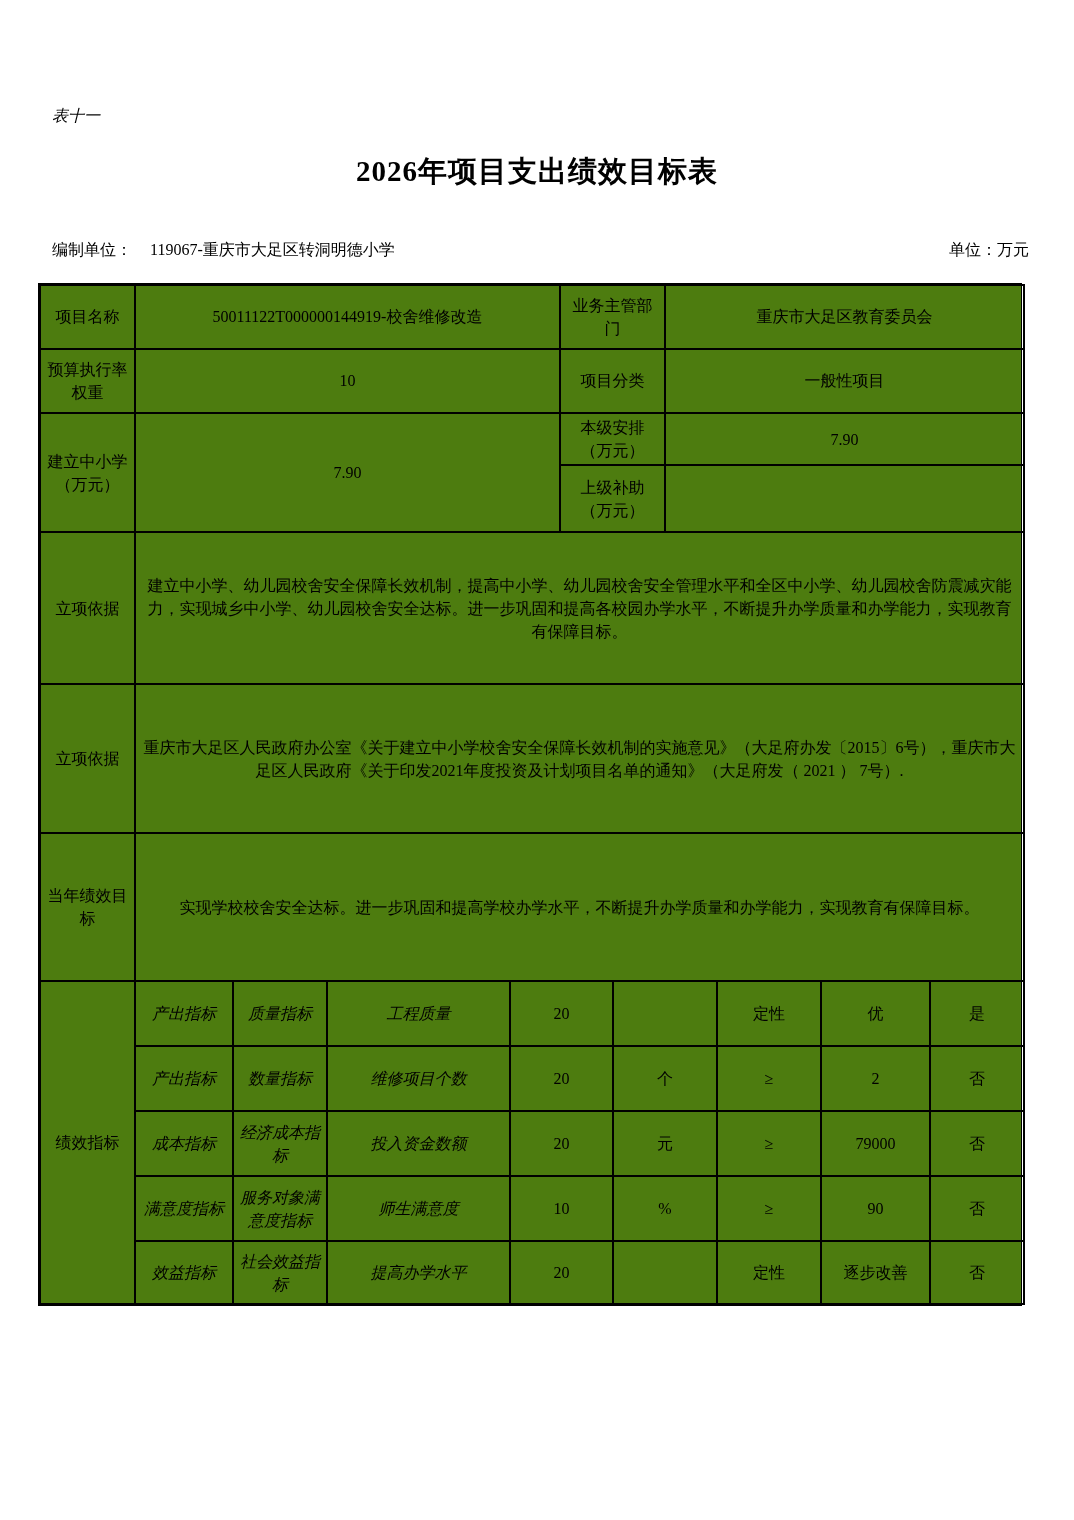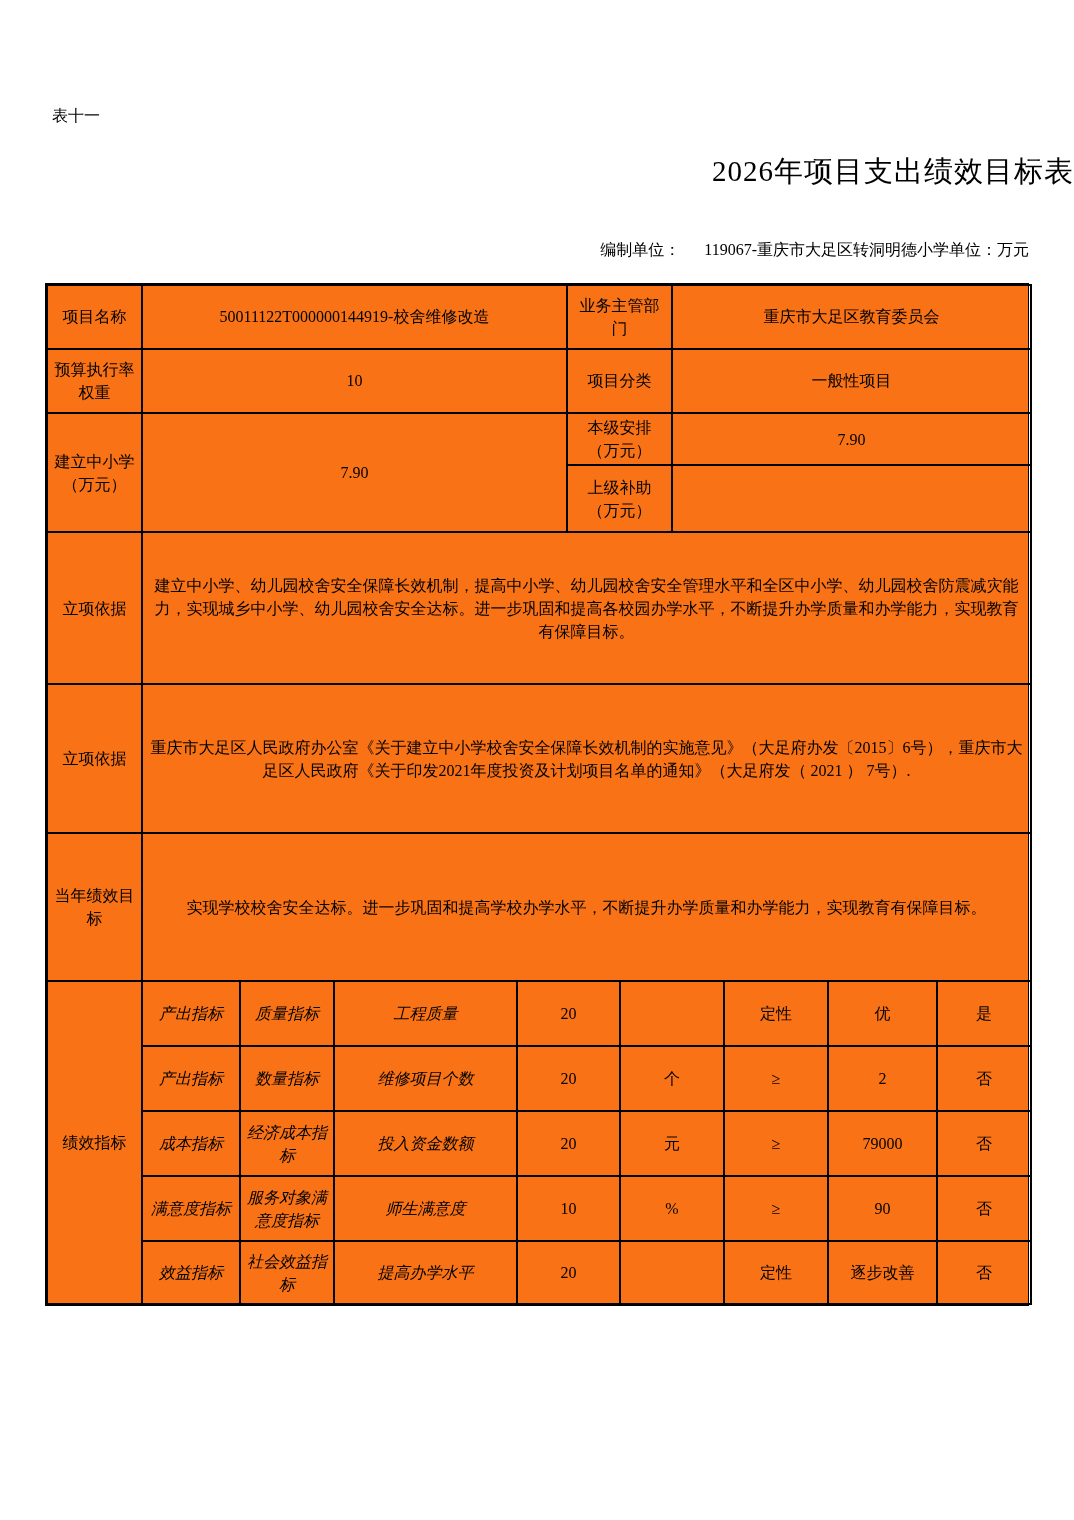--- a/index.html
+++ b/index.html
@@ -1,29 +1,29 @@
 <!DOCTYPE html>
 <html><head>
 <meta charset="utf-8">
 <style>
   html,body{margin:0;padding:0;}
   body{
     width:1074px;height:1520px;position:relative;background:#ffffff;
     font-family:"Liberation Serif","DejaVu Serif",serif;
     color:#000;
   }
-  .tag{position:absolute;left:52px;top:106px;font-size:16px;}
-  .title{position:absolute;left:0;top:152px;width:1074px;text-align:right;
-    font-size:29px;font-weight:normal;letter-spacing:1px;}
+  .tag{position:absolute;left:52px;top:106px;font-size:16px;font-style:italic;}
+  .title{position:absolute;left:0;top:152px;width:1074px;text-align:center;
+    font-size:29px;font-weight:bold;letter-spacing:1px;}
   .meta{position:absolute;left:52px;top:240px;width:977px;display:flex;
-    justify-content:flex-end;font-size:16px;}
+    justify-content:space-between;font-size:16px;}
   .meta .left{display:flex;}
-  .meta .val{margin-left:24px;}
-  .tables{position:absolute;left:45px;top:283px;width:984px;
-    border:1px solid #000;box-sizing:border-box;background:#f97316;}
+  .meta .val{margin-left:18px;}
+  .tables{position:absolute;left:38px;top:283px;width:984px;
+    border:1px solid #000;box-sizing:border-box;background:#4d7c0f;}
   table.doc{border-collapse:collapse;table-layout:fixed;width:100%;}
   table.doc td{border:2px solid #000;font-size:16px;line-height:1.45;
     padding:2px 4px;text-align:center;vertical-align:middle;overflow:hidden;
     word-break:break-all;}
   table.doc.ind{margin-top:-2px;}
   td.lbl{white-space:pre-line;}
   td.left{text-align:left;}
   td.pad{padding-left:7px;padding-right:7px;font-style:italic;}
   td.longtext{text-align:left;line-height:1.6;padding-left:8px;padding-right:8px;}
 </style>

